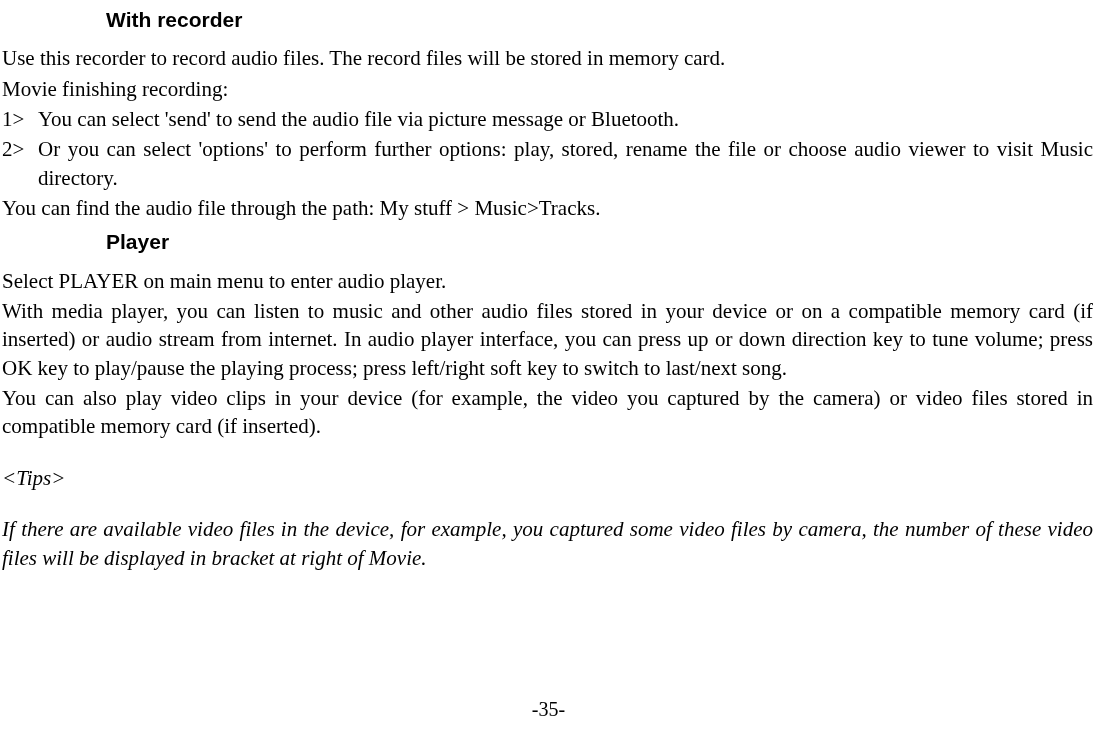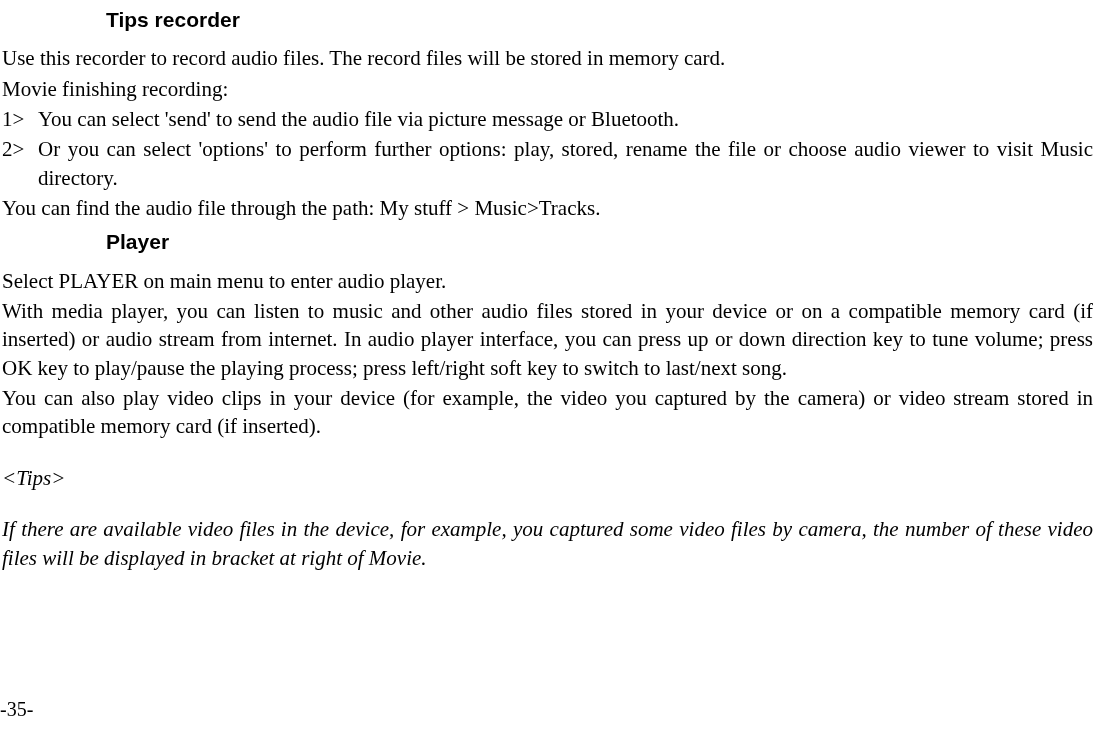--- a/index.html
+++ b/index.html
@@ -42,28 +42,28 @@
   }
   .italic {
     font-style: italic;
     margin-top: 23px;
   }
   .footer {
     position: absolute;
     bottom: 14px;
     left: 0;
     width: 100%;
-    text-align: left;
+    text-align: center;
     font-size: 20px;
   }
 </style>
 </head>
 <body>
 
-<div class="heading">Tips recorder</div>
+<div class="heading">With recorder</div>
 
 <div class="para">Use this recorder to record audio files. The record files will be stored in memory card.</div>
 <div class="para">Movie finishing recording:</div>
 
 <div class="list">
   <div class="list-item">
     <div class="list-marker">1&gt;</div>
     <div class="list-body">You can select 'send' to send the audio file via picture message or Bluetooth.</div>
   </div>
   <div class="list-item">
@@ -71,17 +71,17 @@
     <div class="list-body">Or you can select 'options' to perform further options: play, stored, rename the file or choose audio viewer to visit Music directory.</div>
   </div>
 </div>
 
 <div class="para">You can find the audio file through the path: My stuff &gt; Music&gt;Tracks.</div>
 
 <div class="heading">Player</div>
 
 <div class="para">Select PLAYER on main menu to enter audio player.</div>
 <div class="para">With media player, you can listen to music and other audio files stored in your device or on a compatible memory card (if inserted) or audio stream from internet. In audio player interface, you can press up or down direction key to tune volume; press OK key to play/pause the playing process; press left/right soft key to switch to last/next song.</div>
-<div class="para">You can also play video clips in your device (for example, the video you captured by the camera) or video stream stored in compatible memory card (if inserted).</div>
+<div class="para">You can also play video clips in your device (for example, the video you captured by the camera) or video files stored in compatible memory card (if inserted).</div>
 <div class="para italic">&lt;Tips&gt;</div>
 <div class="para italic">If there are available video files in the device, for example, you captured some video files by camera, the number of these video files will be displayed in bracket at right of Movie.</div>
 
 <div class="footer">-35-</div>
 
 </body></html>

